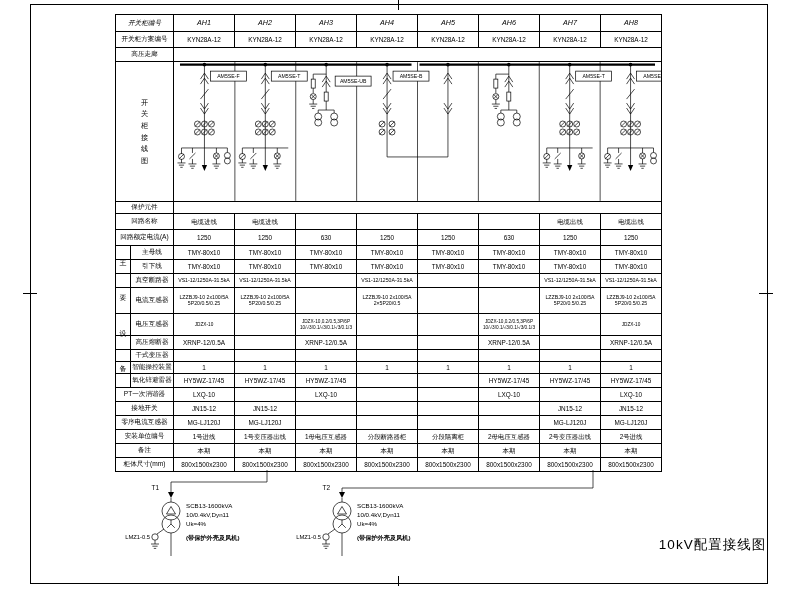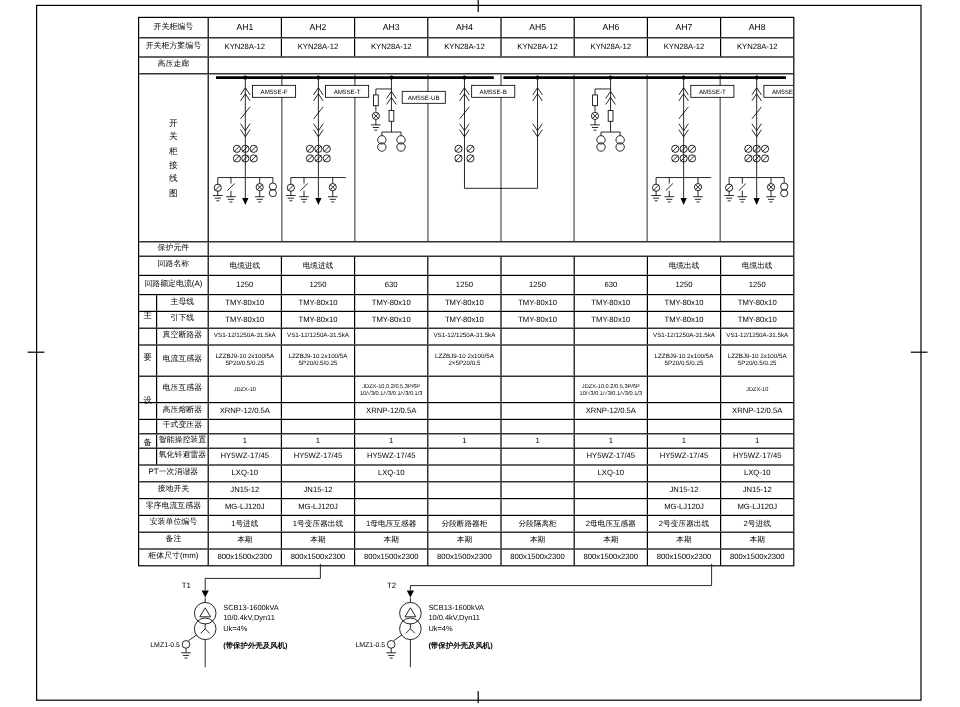--- a/index.html
+++ b/index.html
@@ -2,21 +2,21 @@
 <html><head>
 <meta charset="utf-8">
 <style>
   html,body{margin:0;padding:0;background:#fff;}
   #page{position:relative;width:800px;height:589px;background:#fff;overflow:hidden;
         font-family:"Liberation Sans","DejaVu Sans",sans-serif;color:#000;}
   #frame{position:absolute;left:30px;top:4px;width:736px;height:578px;border:1.6px solid #000;}
   .tick{position:absolute;background:#000;}
   #cfg-table{position:absolute;left:115px;top:14px;width:545px;height:456px;border:1.5px solid #000;box-sizing:content-box;background:#fff;}
   .t-row{display:flex;border-top:1px solid #000;box-sizing:border-box;align-items:stretch;}
-  .t-row.first{border-top:none;}
+  .t-row.first{border-top:none;font-style:italic;}
   .t-row.grp{padding-left:14px;}
   .lbl{width:57px;flex:0 0 57px;display:flex;align-items:center;justify-content:center;
        font-size:6.6px;text-align:center;line-height:1.05;box-sizing:border-box;}
   .t-row.grp .lbl{width:43px;flex:0 0 43px;border-left:1px solid #000;}
   .cell{width:61px;flex:0 0 61px;border-left:1px solid #000;display:flex;align-items:center;justify-content:center;
         font-size:6.4px;text-align:center;line-height:1.12;white-space:pre-line;box-sizing:border-box;overflow:hidden;}
   .cell.hdr{font-size:7.2px;}
   .cell.xs{font-size:5.2px;}
   .cell.xxs{font-size:4.7px;}
   .cell.span8{width:488px;flex:0 0 488px;}
@@ -611,13 +611,14 @@
         <line x1="244.8" y1="80.4" x2="247.2" y2="80.4" stroke="#000" stroke-width="0.7"></line>
         <text x="250" y="22" font-size="6.5" text-anchor="end">T2</text>
         <text x="241" y="71" font-size="5.8" text-anchor="end">LMZ1-0.5</text>
         <text x="277" y="40" font-size="6.2" text-anchor="start">SCB13-1600kVA</text>
         <text x="277" y="49" font-size="6.2" text-anchor="start">10/0.4kV,Dyn11</text>
         <text x="277" y="58" font-size="6.2" text-anchor="start">Uk=4%</text>
         <text x="277" y="72" font-size="6.2" text-anchor="start" font-weight="600">(带保护外壳及风机)</text>
       </g>
     </svg>
 
+  <div id="dwg-title">10kV配置接线图</div>
 </div>
 
 </body></html>

